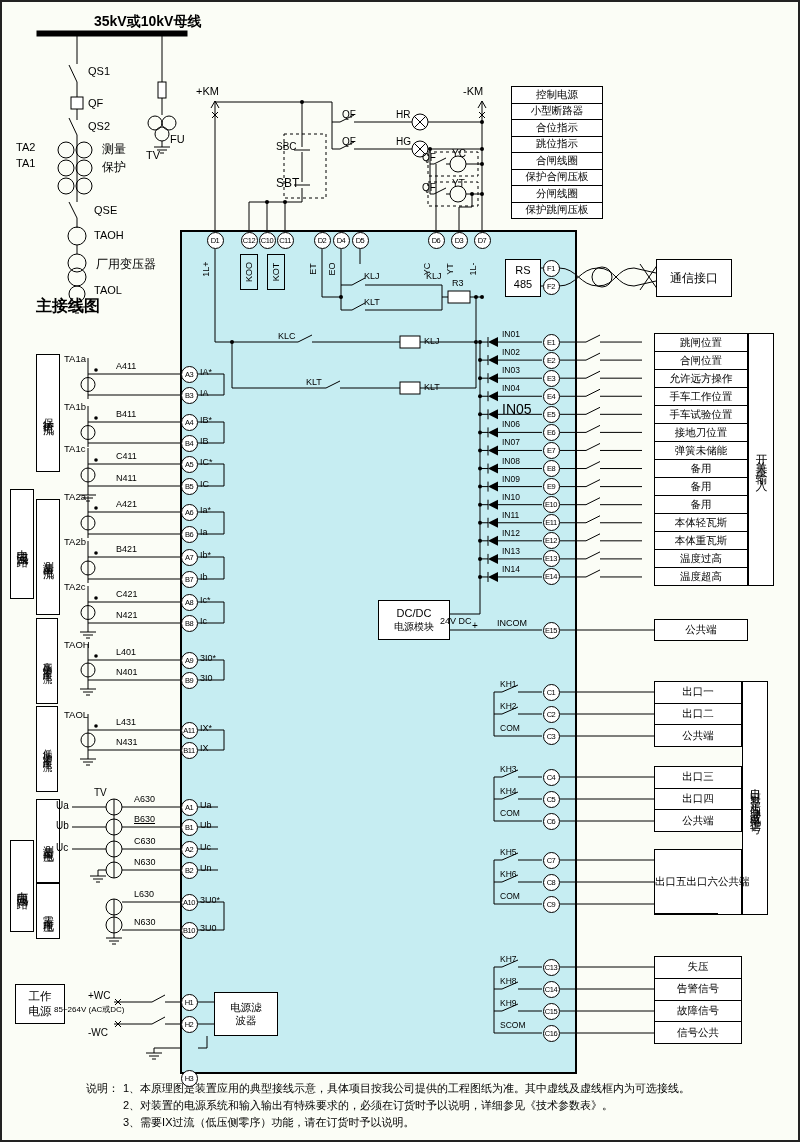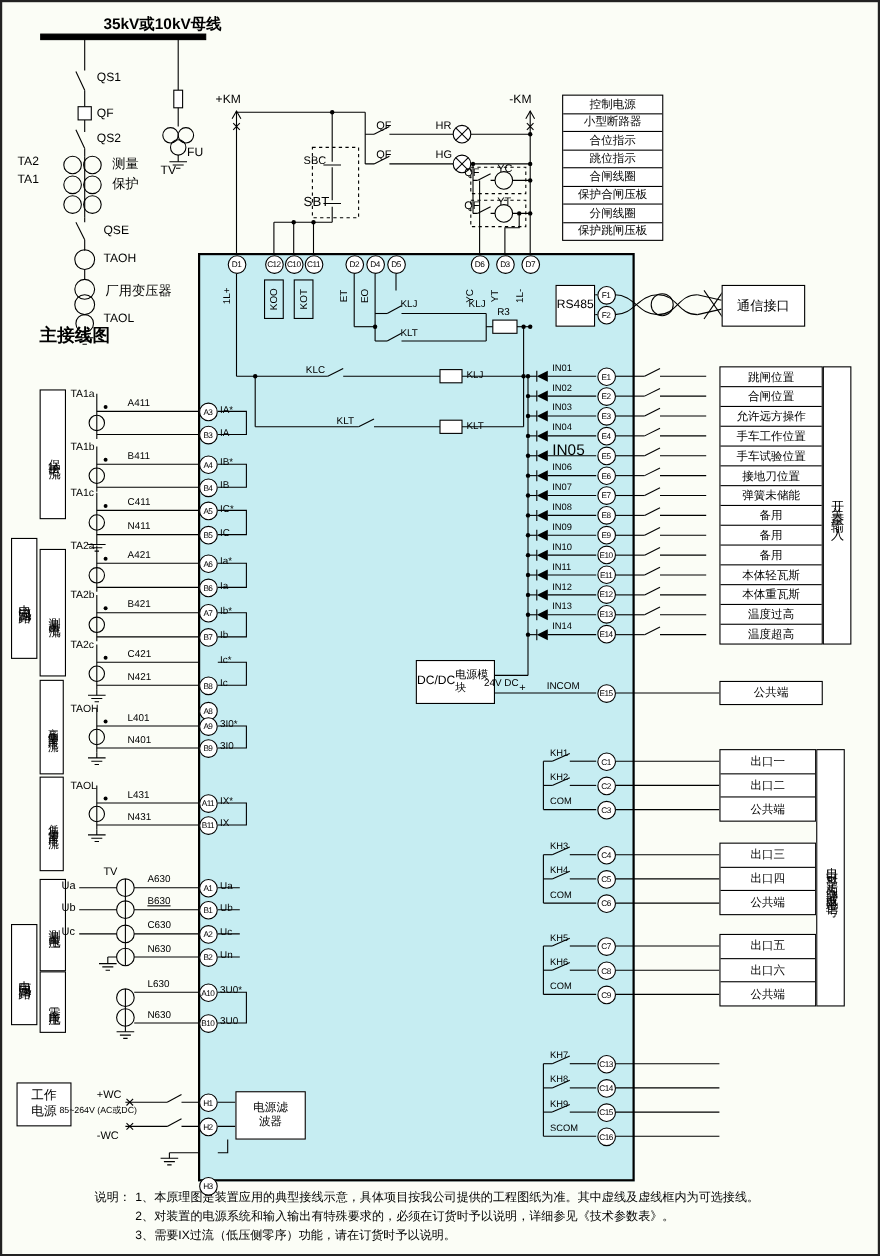--- a/index.html
+++ b/index.html
@@ -9,21 +9,21 @@
 .dev{position:absolute;left:178px;top:228px;width:397px;height:844px;background:#c6edf2;border:2px solid #000;z-index:1}
 .lb{position:absolute;z-index:4;white-space:nowrap;line-height:1;color:#000}
 .term{position:absolute;z-index:4;width:17px;height:17px;border:1px solid #000;border-radius:50%;background:#fff;display:flex;align-items:center;justify-content:center;font-size:7.5px;letter-spacing:-0.5px;color:#000}
 .box{position:absolute;background:#fff;border:1px solid #000;z-index:3;color:#000}
 .cc{display:flex;align-items:center;justify-content:center;font-size:10.5px}
 .vbox{writing-mode:vertical-rl;text-orientation:upright;display:flex;align-items:center;justify-content:center;letter-spacing:3px}
 .vr{position:absolute;z-index:4;display:flex;align-items:center;justify-content:center}
 .vr>span{transform:rotate(-90deg);white-space:nowrap;font-size:9px;color:#000}
 .trow{display:flex;align-items:center;justify-content:center;border-bottom:1px solid #000;font-size:10.5px;flex:1;white-space:nowrap}
 .trow:last-child{border-bottom:none}
-.rsbox{display:flex;align-items:center;justify-content:center;font-size:11px;line-height:1.25;text-align:left}
+.rsbox{display:flex;flex-direction:column;align-items:center;justify-content:center;font-size:11px;line-height:1.25;text-align:center}
 #notes{position:absolute;left:84px;top:1079px;width:708px;font-size:11px;z-index:4;color:#000}
 #notes div{position:absolute;white-space:nowrap}
 </style>
 </head>
 <body>
 
 <div id="wrap">
   <div class="dev"></div>
   <svg id="wires" width="800" height="1142">
       <rect x="35" y="29" width="150" height="5" fill="#000" stroke="#000" stroke-width="1" stroke-dasharray="none"></rect>
@@ -498,21 +498,21 @@
     <div class="term" style="left: 178.5px; top: 523.5px;">B6</div>
     <div class="lb" style="left: 62px; top: 535px; font-size: 9.5px;">TA2b</div>
     <div class="lb" style="left: 114px; top: 543px; font-size: 9px;">B421</div>
     <div class="lb" style="left: 198px; top: 549px; font-size: 9px;">Ib*</div>
     <div class="term" style="left: 178.5px; top: 546.5px;">A7</div>
     <div class="lb" style="left: 198px; top: 571px; font-size: 9px;">Ib</div>
     <div class="term" style="left: 178.5px; top: 568.5px;">B7</div>
     <div class="lb" style="left: 62px; top: 580px; font-size: 9.5px;">TA2c</div>
     <div class="lb" style="left: 114px; top: 588px; font-size: 9px;">C421</div>
     <div class="lb" style="left: 198px; top: 594px; font-size: 9px;">Ic*</div>
-    <div class="term" style="left: 178.5px; top: 591.5px; margin-top: 44px;">A8</div>
+    <div class="term" style="left: 178.5px; top: 591.5px;">A8</div>
     <div class="lb" style="left: 114px; top: 609px; font-size: 9px;">N421</div>
     <div class="lb" style="left: 198px; top: 615px; font-size: 9px;">Ic</div>
     <div class="term" style="left: 178.5px; top: 612.5px;">B8</div>
     <div class="lb" style="left: 62px; top: 638px; font-size: 9.5px;">TAOH</div>
     <div class="lb" style="left: 114px; top: 646px; font-size: 9px;">L401</div>
     <div class="lb" style="left: 198px; top: 652px; font-size: 9px;">3I0*</div>
     <div class="term" style="left: 178.5px; top: 649.5px;">A9</div>
     <div class="lb" style="left: 114px; top: 666px; font-size: 9px;">N401</div>
     <div class="lb" style="left: 198px; top: 672px; font-size: 9px;">3I0</div>
     <div class="term" style="left: 178.5px; top: 669.5px;">B9</div>
@@ -613,33 +613,39 @@
       <div class="trow">出口三</div>
       <div class="trow">出口四</div>
       <div class="trow">公共端</div>
     </div>
     <div class="lb" style="left: 498px; top: 846px; font-size: 8.5px;">KH5</div>
     <div class="term" style="left: 540.5px; top: 849.5px;">C7</div>
     <div class="lb" style="left: 498px; top: 868px; font-size: 8.5px;">KH6</div>
     <div class="term" style="left: 540.5px; top: 871.5px;">C8</div>
     <div class="lb" style="left: 498px; top: 890px; font-size: 8.5px;">COM</div>
     <div class="term" style="left: 540.5px; top: 893.5px;">C9</div>
-    <div class="box" style="left: 652px; top: 847px; width: 88px; height: 66px; display: flex; flex-direction: column;">
+    <div class="box" style="left: 652px; top: 847px; width: 88px; height: 66px; display: flex; flex-direction: row;">
       <div class="trow">出口五</div>
       <div class="trow">出口六</div>
       <div class="trow">公共端</div>
     </div>
     <div class="lb" style="left: 498px; top: 953px; font-size: 8.5px;">KH7</div>
     <div class="term" style="left: 540.5px; top: 956.5px;">C13</div>
     <div class="lb" style="left: 498px; top: 975px; font-size: 8.5px;">KH8</div>
     <div class="term" style="left: 540.5px; top: 978.5px;">C14</div>
     <div class="lb" style="left: 498px; top: 997px; font-size: 8.5px;">KH9</div>
     <div class="term" style="left: 540.5px; top: 1000.5px;">C15</div>
     <div class="lb" style="left: 498px; top: 1019px; font-size: 8.5px;">SCOM</div>
     <div class="term" style="left: 540.5px; top: 1022.5px;">C16</div>
+    <div class="box" style="left: 652px; top: 954px; width: 88px; height: 88px; display: flex; flex-direction: column;">
+      <div class="trow">失压</div>
+      <div class="trow">告警信号</div>
+      <div class="trow">故障信号</div>
+      <div class="trow">信号公共</div>
+    </div>
     <div class="box" style="left: 509px; top: 84px; width: 92px; height: 133px; display: flex; flex-direction: column;">
       <div class="trow">控制电源</div>
       <div class="trow">小型断路器</div>
       <div class="trow">合位指示</div>
       <div class="trow">跳位指示</div>
       <div class="trow">合闸线圈</div>
       <div class="trow">保护合闸压板</div>
       <div class="trow">分闸线圈</div>
       <div class="trow">保护跳闸压板</div>
     </div>

